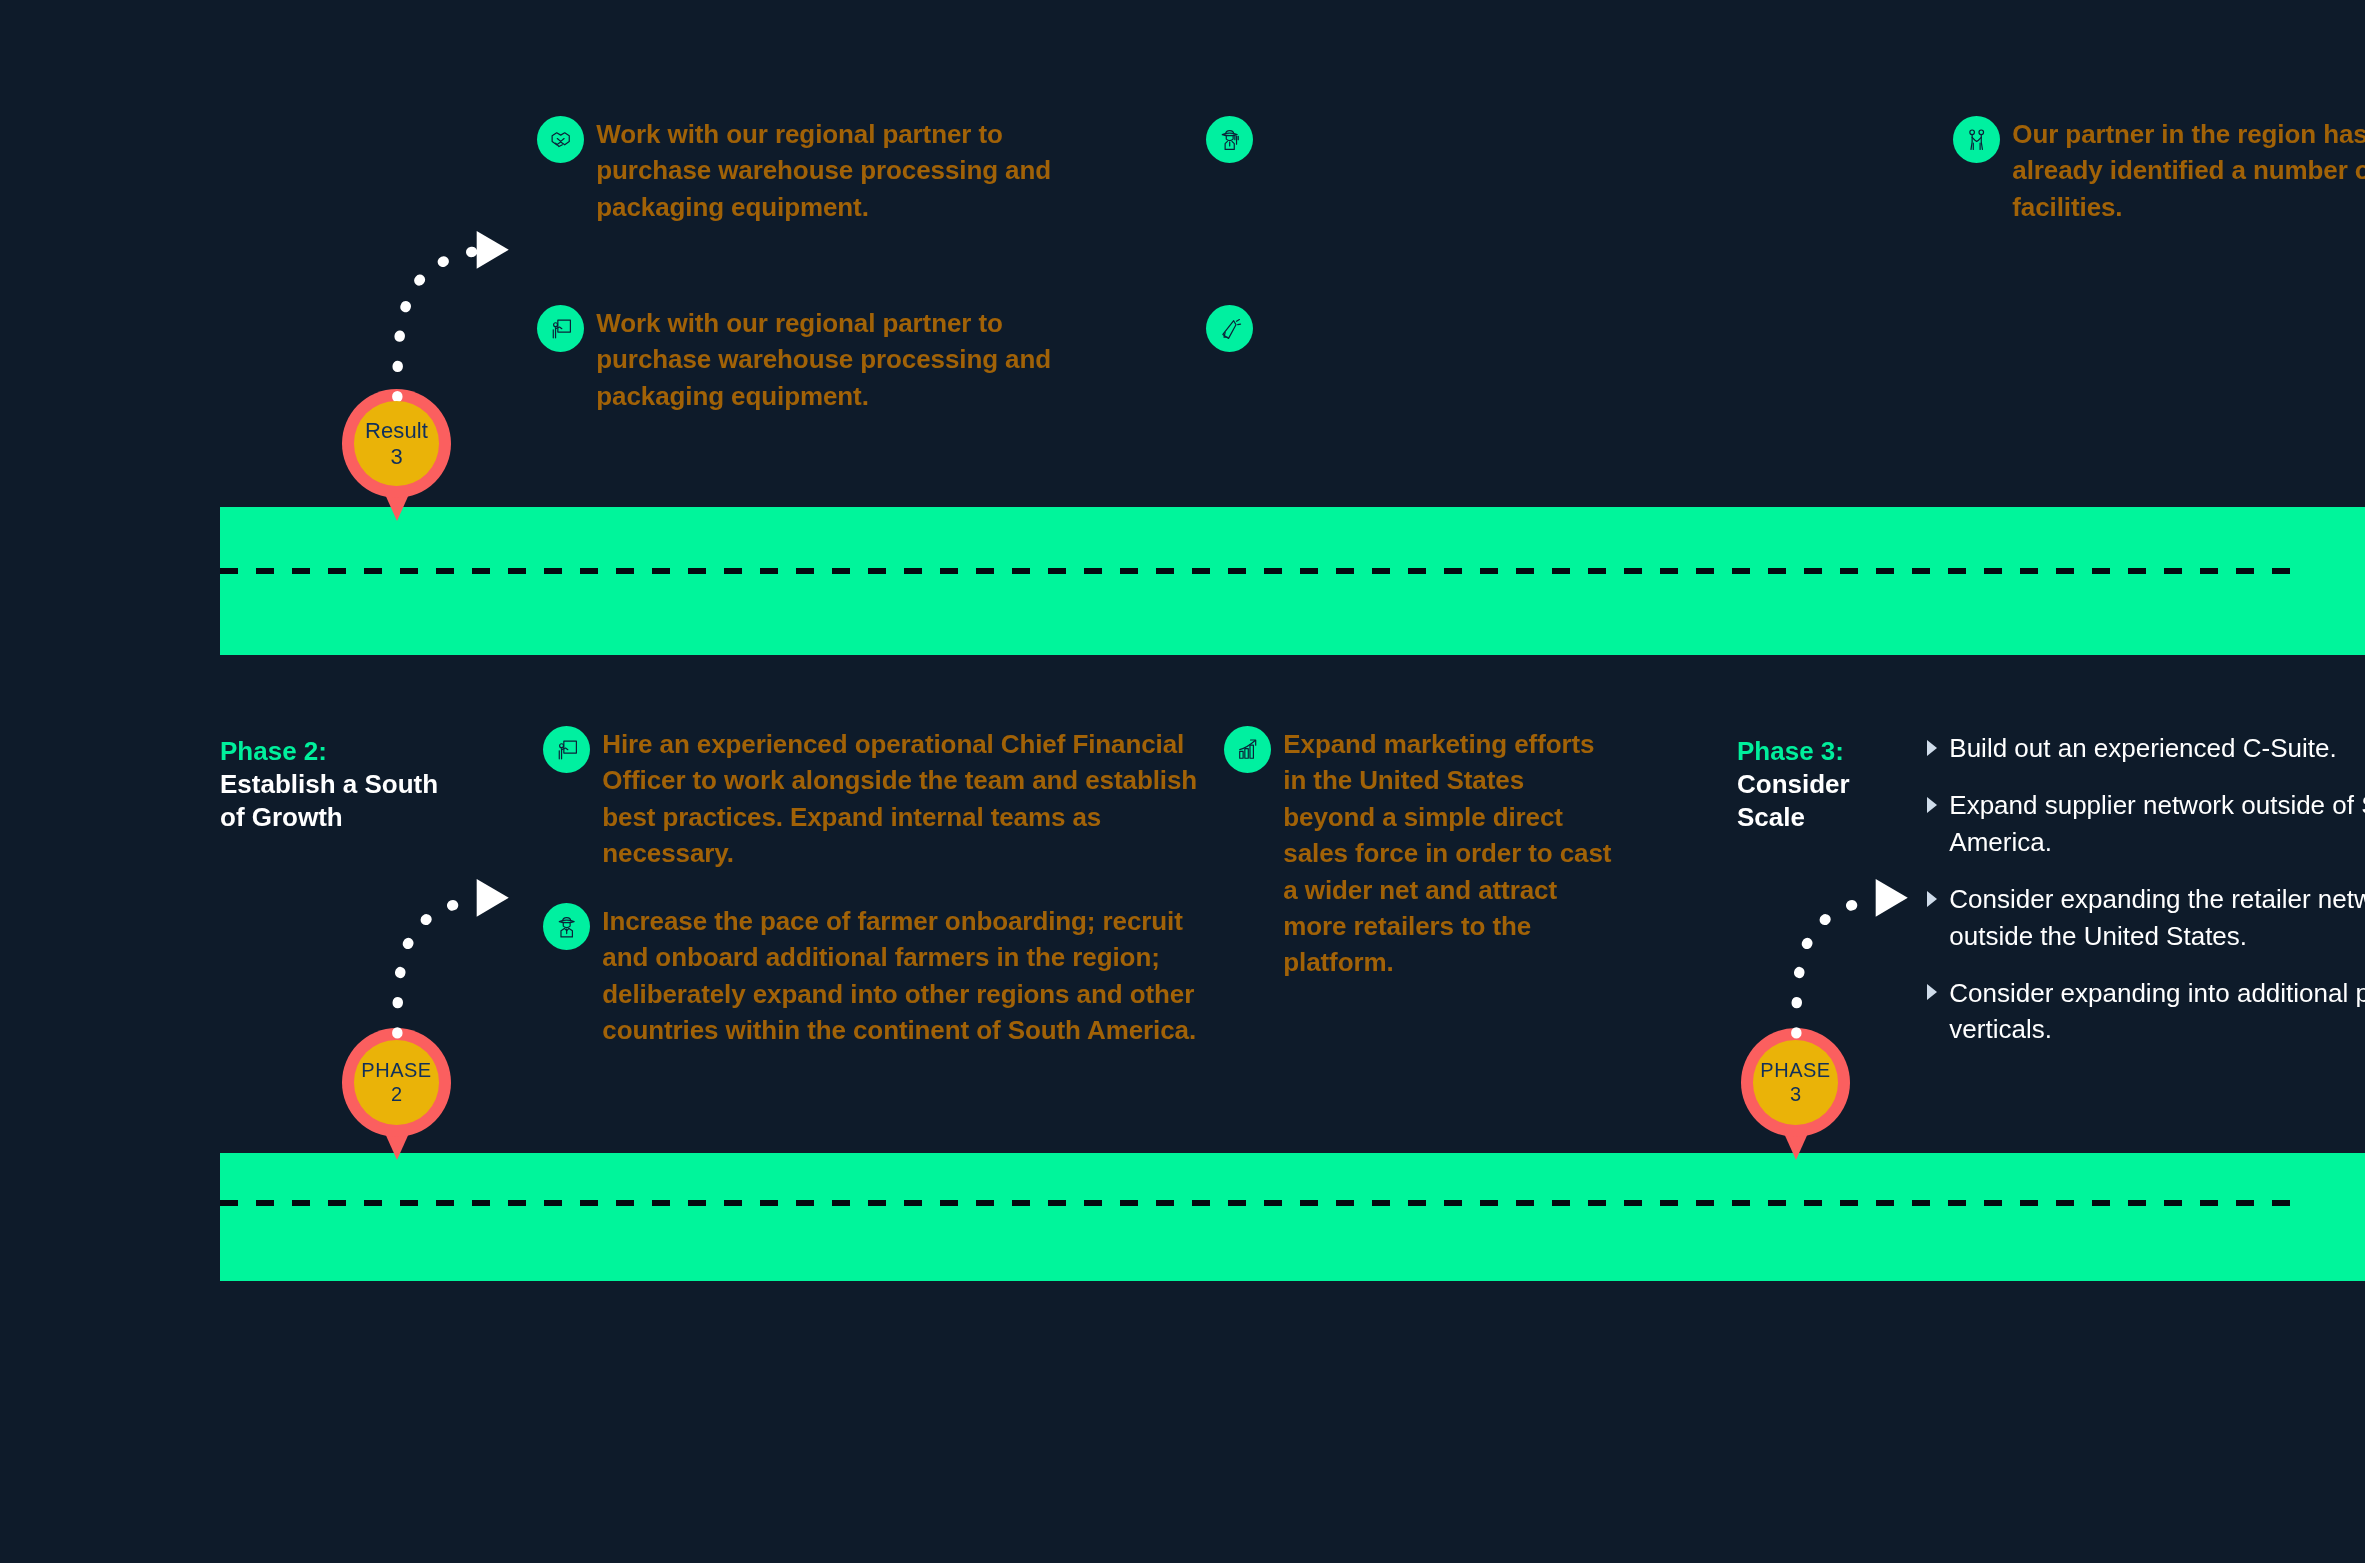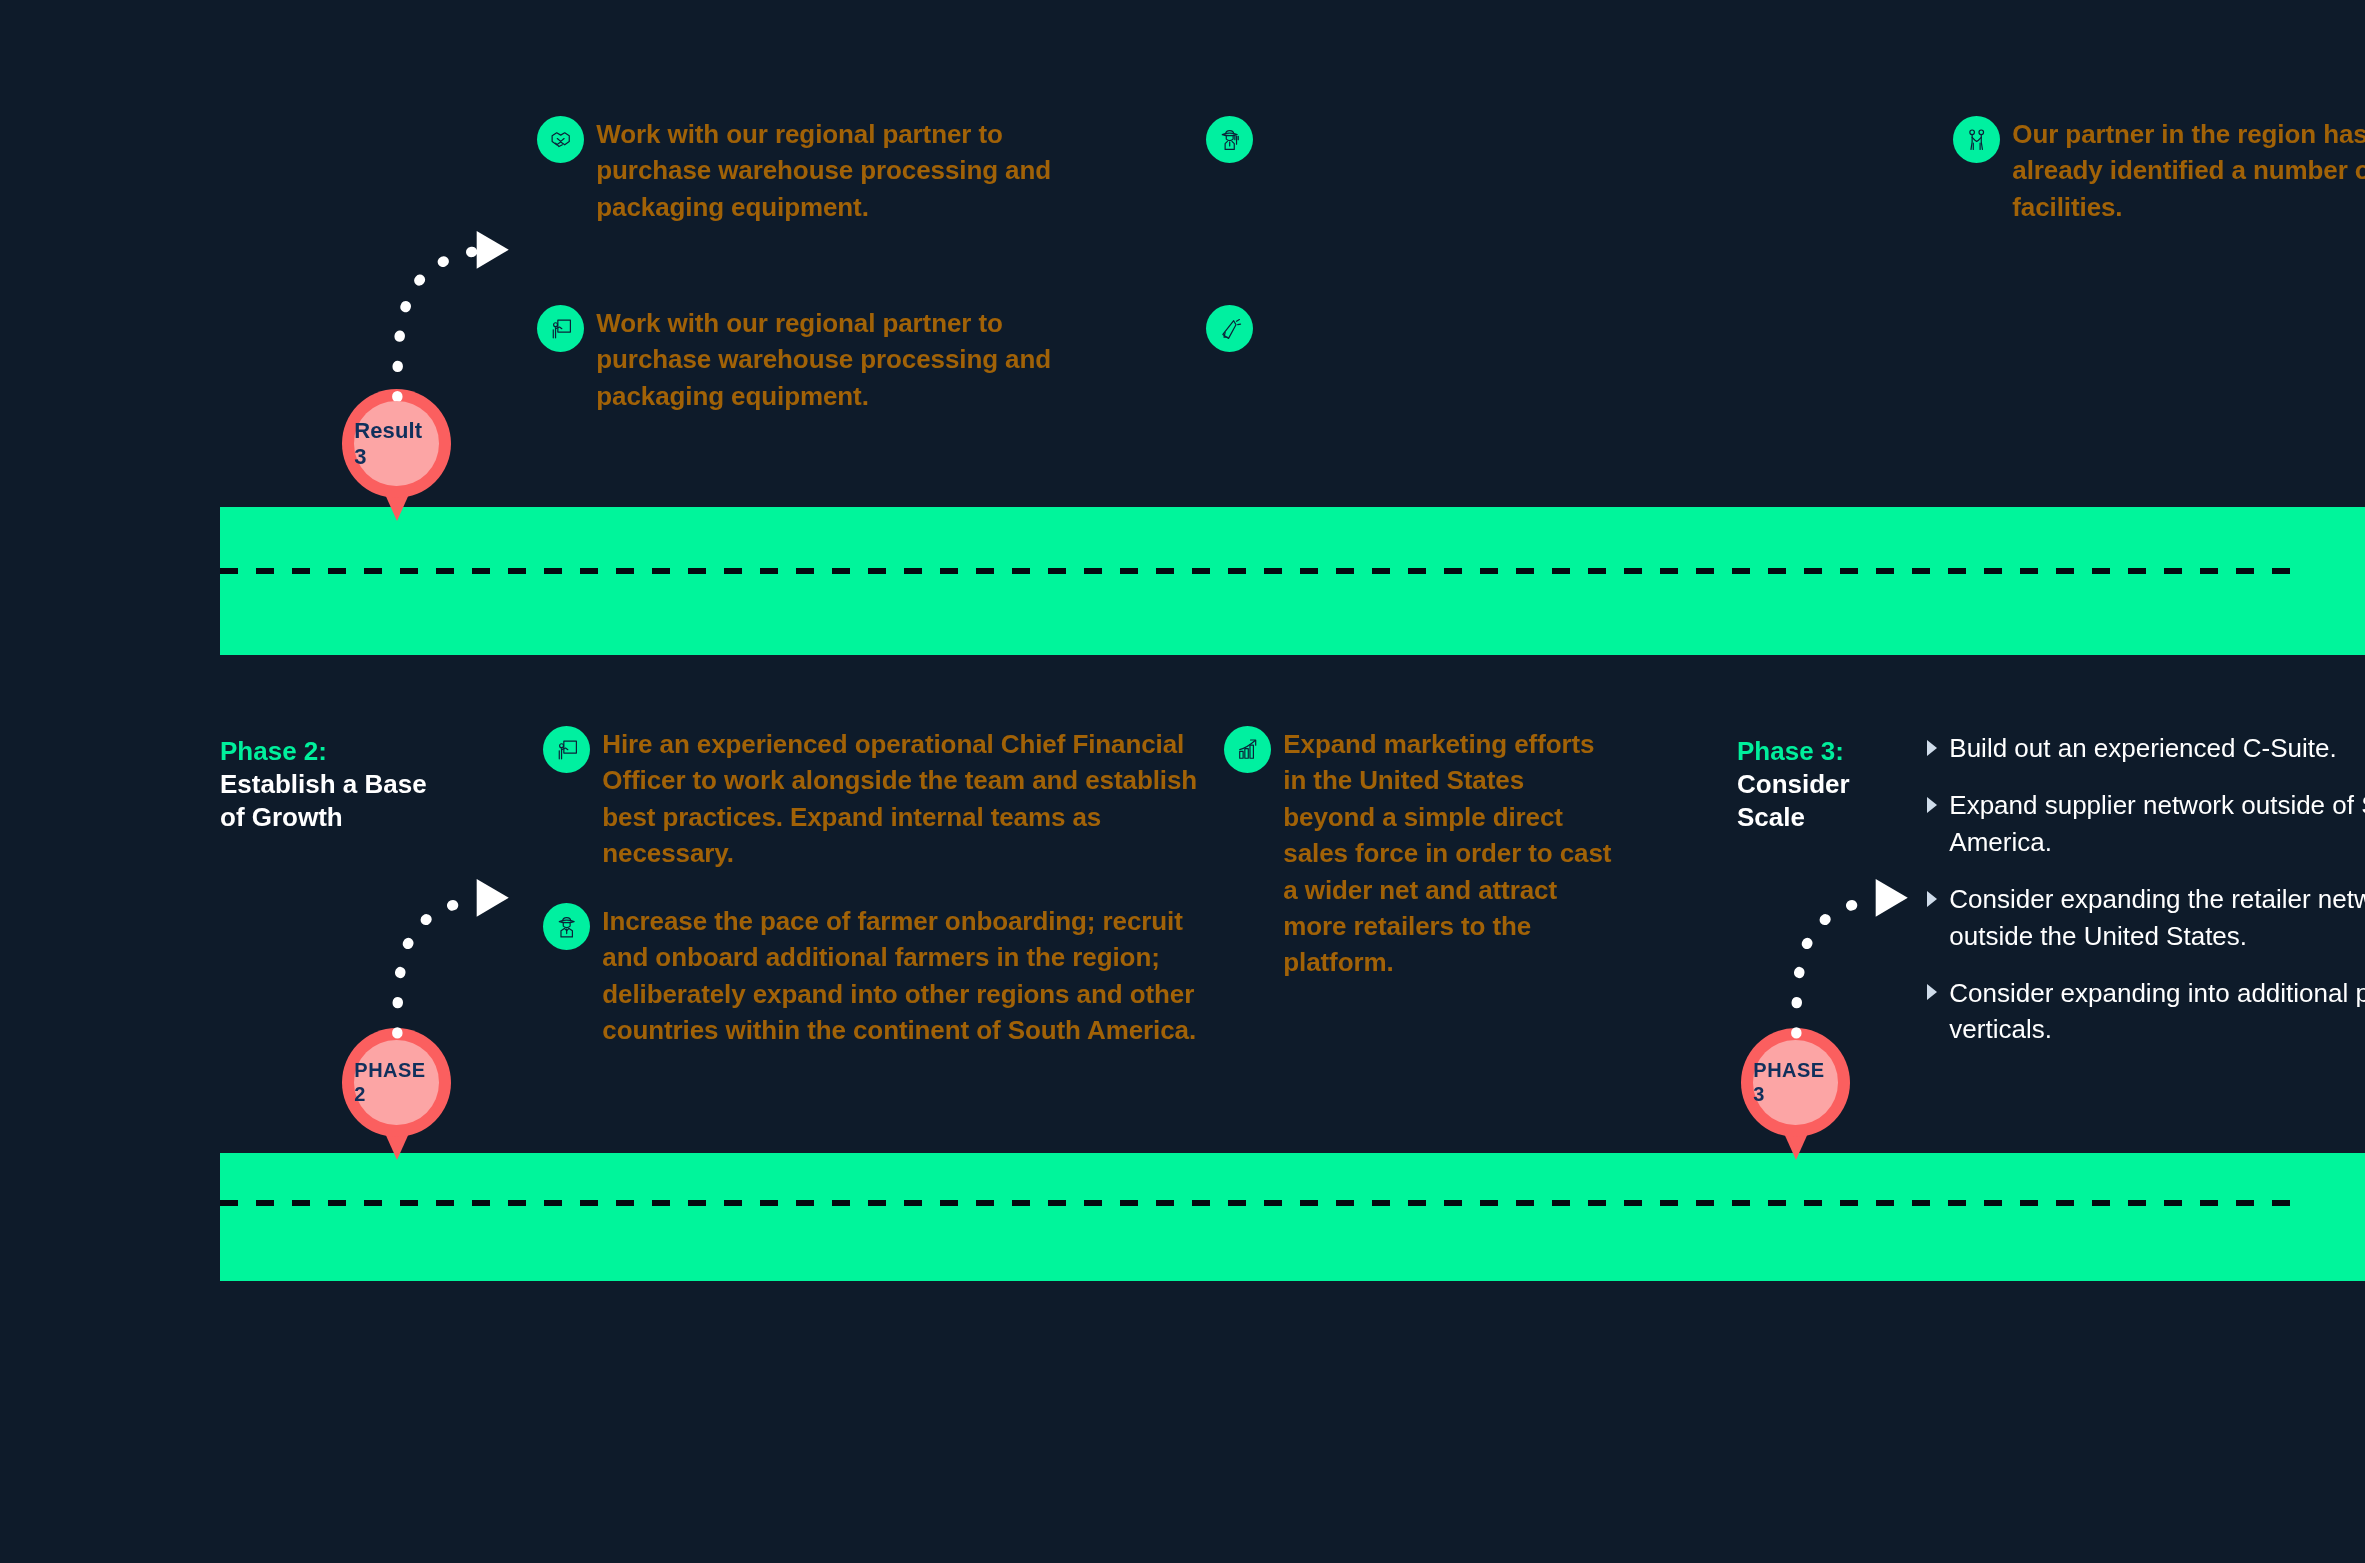--- a/index.html
+++ b/index.html
@@ -40,25 +40,25 @@
     width:0; height:0;
     border-left:22px solid transparent;
     border-right:22px solid transparent;
     border-top:49px solid #fb5f5f;
     transform:translateX(-50%);
   }
   .pin-inner {
     position:absolute;
     left:12.3px; top:12.3px; right:12.3px; bottom:12.3px;
     border-radius:50%;
-    background:#fca5a5;
+    background:#eab308;
     display:flex; flex-direction:column;
-    justify-content:center;
+    align-items:center; justify-content:center;
     color:#10305c;
-    font-weight:bold;
+    font-weight:normal;
     line-height:1.18;
     z-index:2;
   }
   .pin-inner .l1 { font-size:22px; letter-spacing:0.1px; }
   .pin-inner .l2 { font-size:22px; }
   .pin.caps .pin-inner .l1 { font-size:20px; letter-spacing:0.5px; }
   .pin.caps .pin-inner .l2 { font-size:20px; }
 
   
   .connector { position:absolute; pointer-events:none; }
@@ -213,21 +213,21 @@
 
 <div class="connector" style="left:369px; top:811px;">
   <svg width="170" height="237" viewBox="0 0 360 500">
     <path d="M 60 470 C 60 300, 70 215, 230 185" fill="none" stroke="#ffffff" stroke-width="22" stroke-linecap="round" stroke-dasharray="2 62"></path>
     <polygon points="228,143 296,183 228,223" fill="#ffffff"></polygon>
   </svg>
 </div>
 
 <div class="phase-label" style="left:220px; top:735px; width:293px;">
   <div class="ph-top">Phase 2:</div>
-  <div class="ph-sub">Establish a Base</div>
+  <div class="ph-sub">Establish a South</div>
   <div class="ph-sub">of Growth</div>
 </div>
 
 <div class="item" style="left:543px; top:726px; width:662px;">
   <span class="icon-circle">
     <svg width="27.4" height="27.4" viewBox="0 0 48 48" fill="none" stroke="#0b2238" stroke-width="2.1" stroke-linecap="round" stroke-linejoin="round">
       <rect x="19" y="9" width="22" height="21"></rect>
       <circle cx="15" cy="17" r="3.4"></circle>
       <path d="M15 22 L15 40"></path>
       <path d="M11 26 L11 40"></path>

